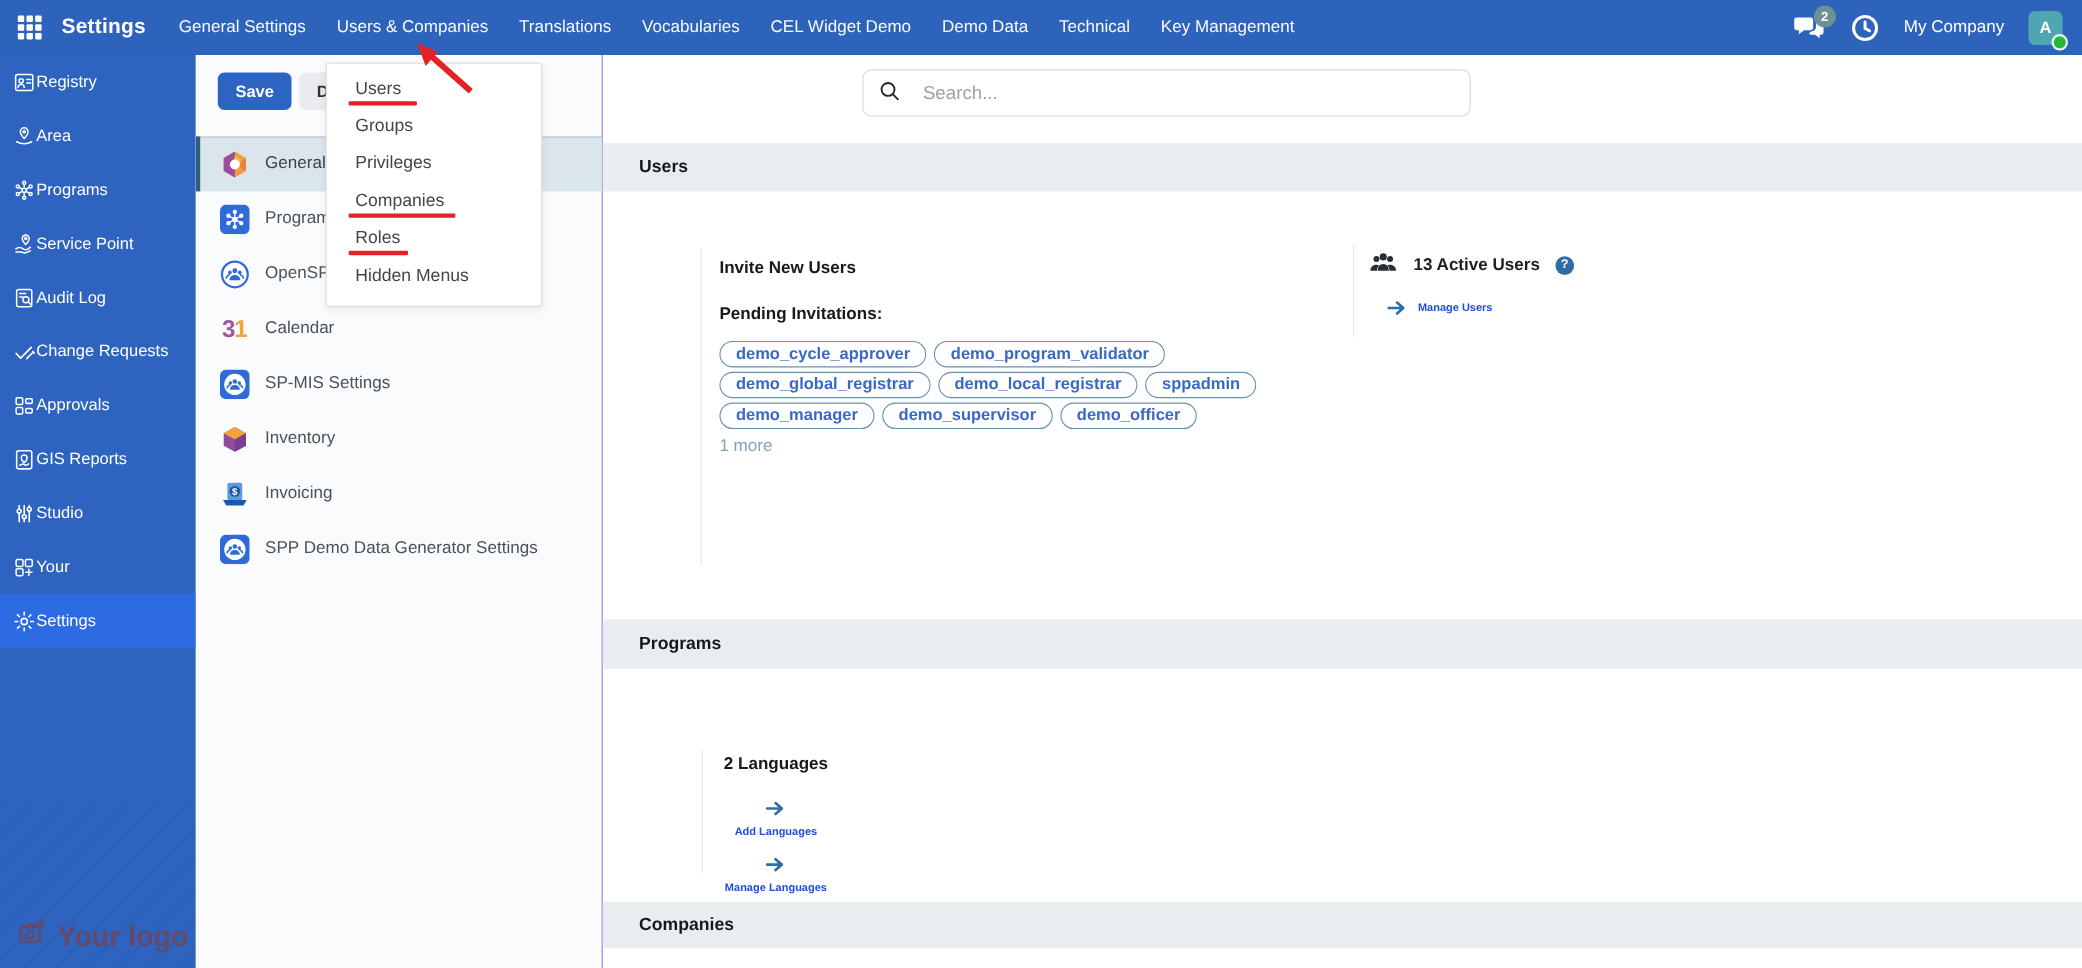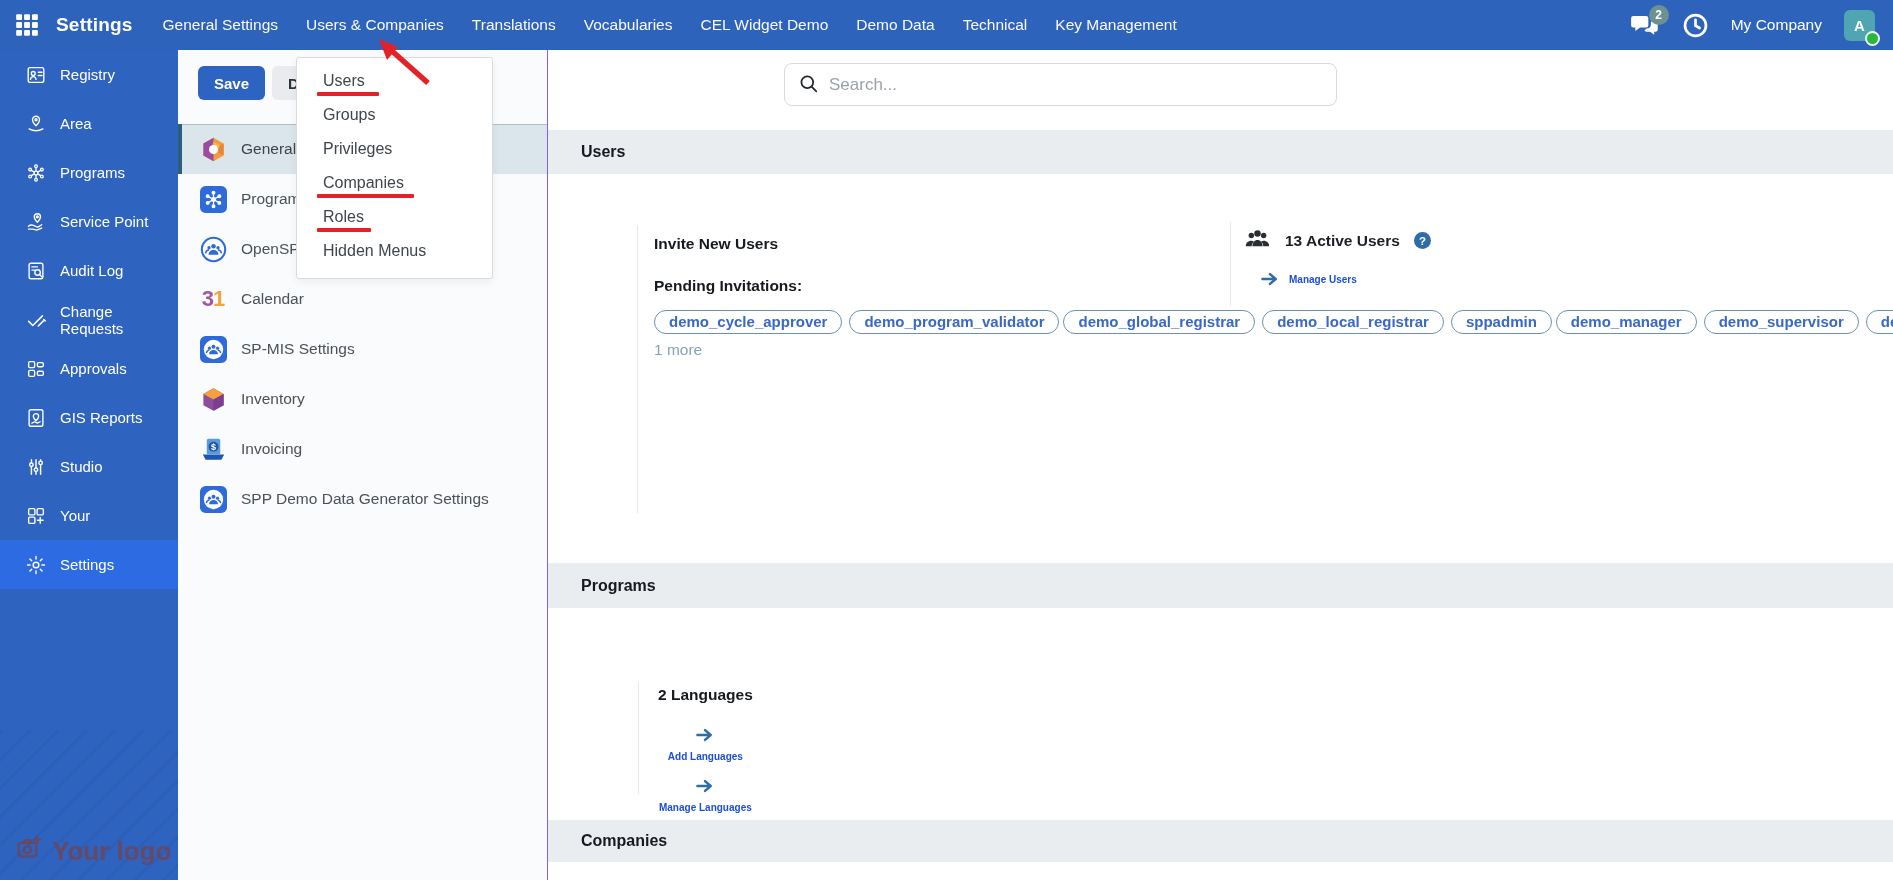--- a/index.html
+++ b/index.html
@@ -18,21 +18,21 @@
   .tb-badge { position:absolute; top:-7px; right:-9px; min-width:20px; height:20px; border-radius:50%; background:#6d9093; color:#fff; font-size:12px; font-weight:700; display:flex; align-items:center; justify-content:center; }
   .tb-clock { width:27px; height:27px; cursor:pointer; }
   .tb-company { font-size:15.5px; cursor:pointer; }
   .tb-avatar { position:relative; width:31px; height:31px; border-radius:6px; background:#4fa6b2; color:#fff; font-weight:700; font-size:15px; display:flex; align-items:center; justify-content:center; cursor:pointer; }
   .tb-avatar .dot { position:absolute; right:-5px; bottom:-5px; width:15px; height:15px; border-radius:50%; background:#28b73a; border:2px solid #eaf7ee; }
 
   .app { position:absolute; top:50px; left:0; width:1893px; height:830px; display:flex; }
 
   
   .sidebar { width:178px; background:#2e63c0; position:relative; flex-shrink:0; }
-  .sb-item { height:49px; display:flex; align-items:center; padding-left:25px; gap:13px; color:#fff; cursor:pointer; font-size:15px; }
+  .sb-item { height:49px; display:flex; align-items:center; padding-left:11px; color:#fff; cursor:pointer; font-size:15px; }
   .sb-item.active { background:#2d6be3; }
   .sb-icon { width:22px; height:22px; flex-shrink:0; display:flex; align-items:center; justify-content:center; }
   .sb-footer { position:absolute; left:0; bottom:0; width:100%; height:150px;
     background:repeating-linear-gradient(135deg, rgba(0,0,0,.045) 0 3px, transparent 3px 20px);
     display:flex; align-items:flex-end; }
   .sb-logo { display:flex; align-items:center; gap:9px; padding:0 0 12px 16px; color:rgba(116,66,80,.8); font-weight:700; font-size:26px; }
   .sb-logo svg { width:27px; height:27px; }
 
   
   .panel { width:370px; background:#fafbfc; border-right:1px solid #8b5cf6; position:relative; flex-shrink:0; }
@@ -43,36 +43,36 @@
   .nav-list { margin-top:24px; }
   .nav-item { height:50px; display:flex; align-items:center; padding-left:20px; gap:13px; cursor:pointer; color:#4b5157; font-size:15.5px; white-space:nowrap; overflow:hidden; }
   .nav-item.active { background:#dbe6ec; border-left:4px solid #2e5f7a; padding-left:16px; box-shadow:inset 0 1px 0 rgba(0,0,0,.18); color:#3c434a; }
   .nav-icon { width:30px; height:30px; flex-shrink:0; display:flex; align-items:center; justify-content:center; }
   .nav-icon svg { width:27px; height:27px; }
   .cal31 { font-weight:700; font-size:22px; letter-spacing:-1px; }
   .cal31 .c3 { color:#a1569e; } .cal31 .c1 { color:#f2a33c; }
 
   
   .main { flex:1; position:relative; background:#fff; }
-  .search-wrap { position:absolute; left:236px; top:13px; width:553px; height:43px; border:1px solid #d6d9dd; border-radius:8px; background:#fff; display:flex; align-items:center; padding:0 14px; gap:11px; }
+  .search-wrap { position:absolute; left:236px; top:13px; width:553px; height:43px; border:1px solid #d6d9dd; border-radius:8px; background:#fff; display:flex; align-items:center; padding:0 14px; gap:21px; }
   .search-wrap svg { width:19px; height:19px; flex-shrink:0; }
   .search-input { border:none; outline:none; flex:1; font-family:inherit; font-size:17px; color:#333; background:transparent; }
   .search-input::placeholder { color:#9ba2ab; }
 
   .band { position:absolute; left:0; width:1362px; height:44px; background:#e9edf0; display:flex; align-items:center; padding-left:33px; font-size:16px; font-weight:700; color:#16191d; }
   .band-users { top:80px; } .band-langs { top:513px; height:45px; } .band-comps { top:770px; height:42px; }
 
   .invite-block { position:absolute; left:89px; top:175px; width:592px; min-height:288px; border-left:1px solid #e4e7ea; padding:10px 0 0 16px; }
   .sec-label { font-size:15.5px; font-weight:700; color:#16191d; }
   .input-row { margin-top:24px; display:flex; align-items:flex-end; }
   .email-input { width:425px; height:40px; border:none; border-bottom:1px solid #c9ccd0; outline:none; font-family:inherit; font-size:17px; color:#333; background:transparent; }
   .email-input::placeholder { color:#b9bec6; }
   .btn-invite { margin-left:4px; width:74px; height:40px; border:none; border-radius:6px; background:#2d68cc; color:#fff; font-family:inherit; font-size:15.5px; font-weight:700; cursor:pointer; }
   .pending-label { margin-top:24px; font-size:15.5px; font-weight:700; color:#16191d; }
-  .pills { margin-top:15px; display:flex; gap:4px; }
+  .pills { margin-top:15px; display:flex; flex-direction:column; gap:4px; }
   .pill-row { display:flex; gap:7px; }
   .pill { border:1.5px solid #6a92ad; border-radius:999px; padding:2px 14px 3px; font-size:15px; font-weight:600; color:#3a68c5; background:#fff; cursor:pointer; white-space:nowrap; }
   .more-link { margin-top:7px; font-size:15.5px; color:#84a2b8; cursor:pointer; }
 
   .active-users-block { position:absolute; left:682px; top:172px; height:84px; border-left:1px solid #e4e7ea; padding:4px 0 0 13px; }
   .au-row { display:flex; align-items:center; gap:14px; }
   .au-row svg { width:27px; height:26px; }
   .au-label { font-size:15.5px; font-weight:700; color:#1b1f24; }
   .q-badge { width:17px; height:17px; border-radius:50%; background:#2f6da8; color:#fff; font-size:11.5px; font-weight:700; display:flex; align-items:center; justify-content:center; cursor:pointer; }
   .link-row { display:flex; align-items:center; gap:9px; margin-top:17px; margin-left:17px; cursor:pointer; }

